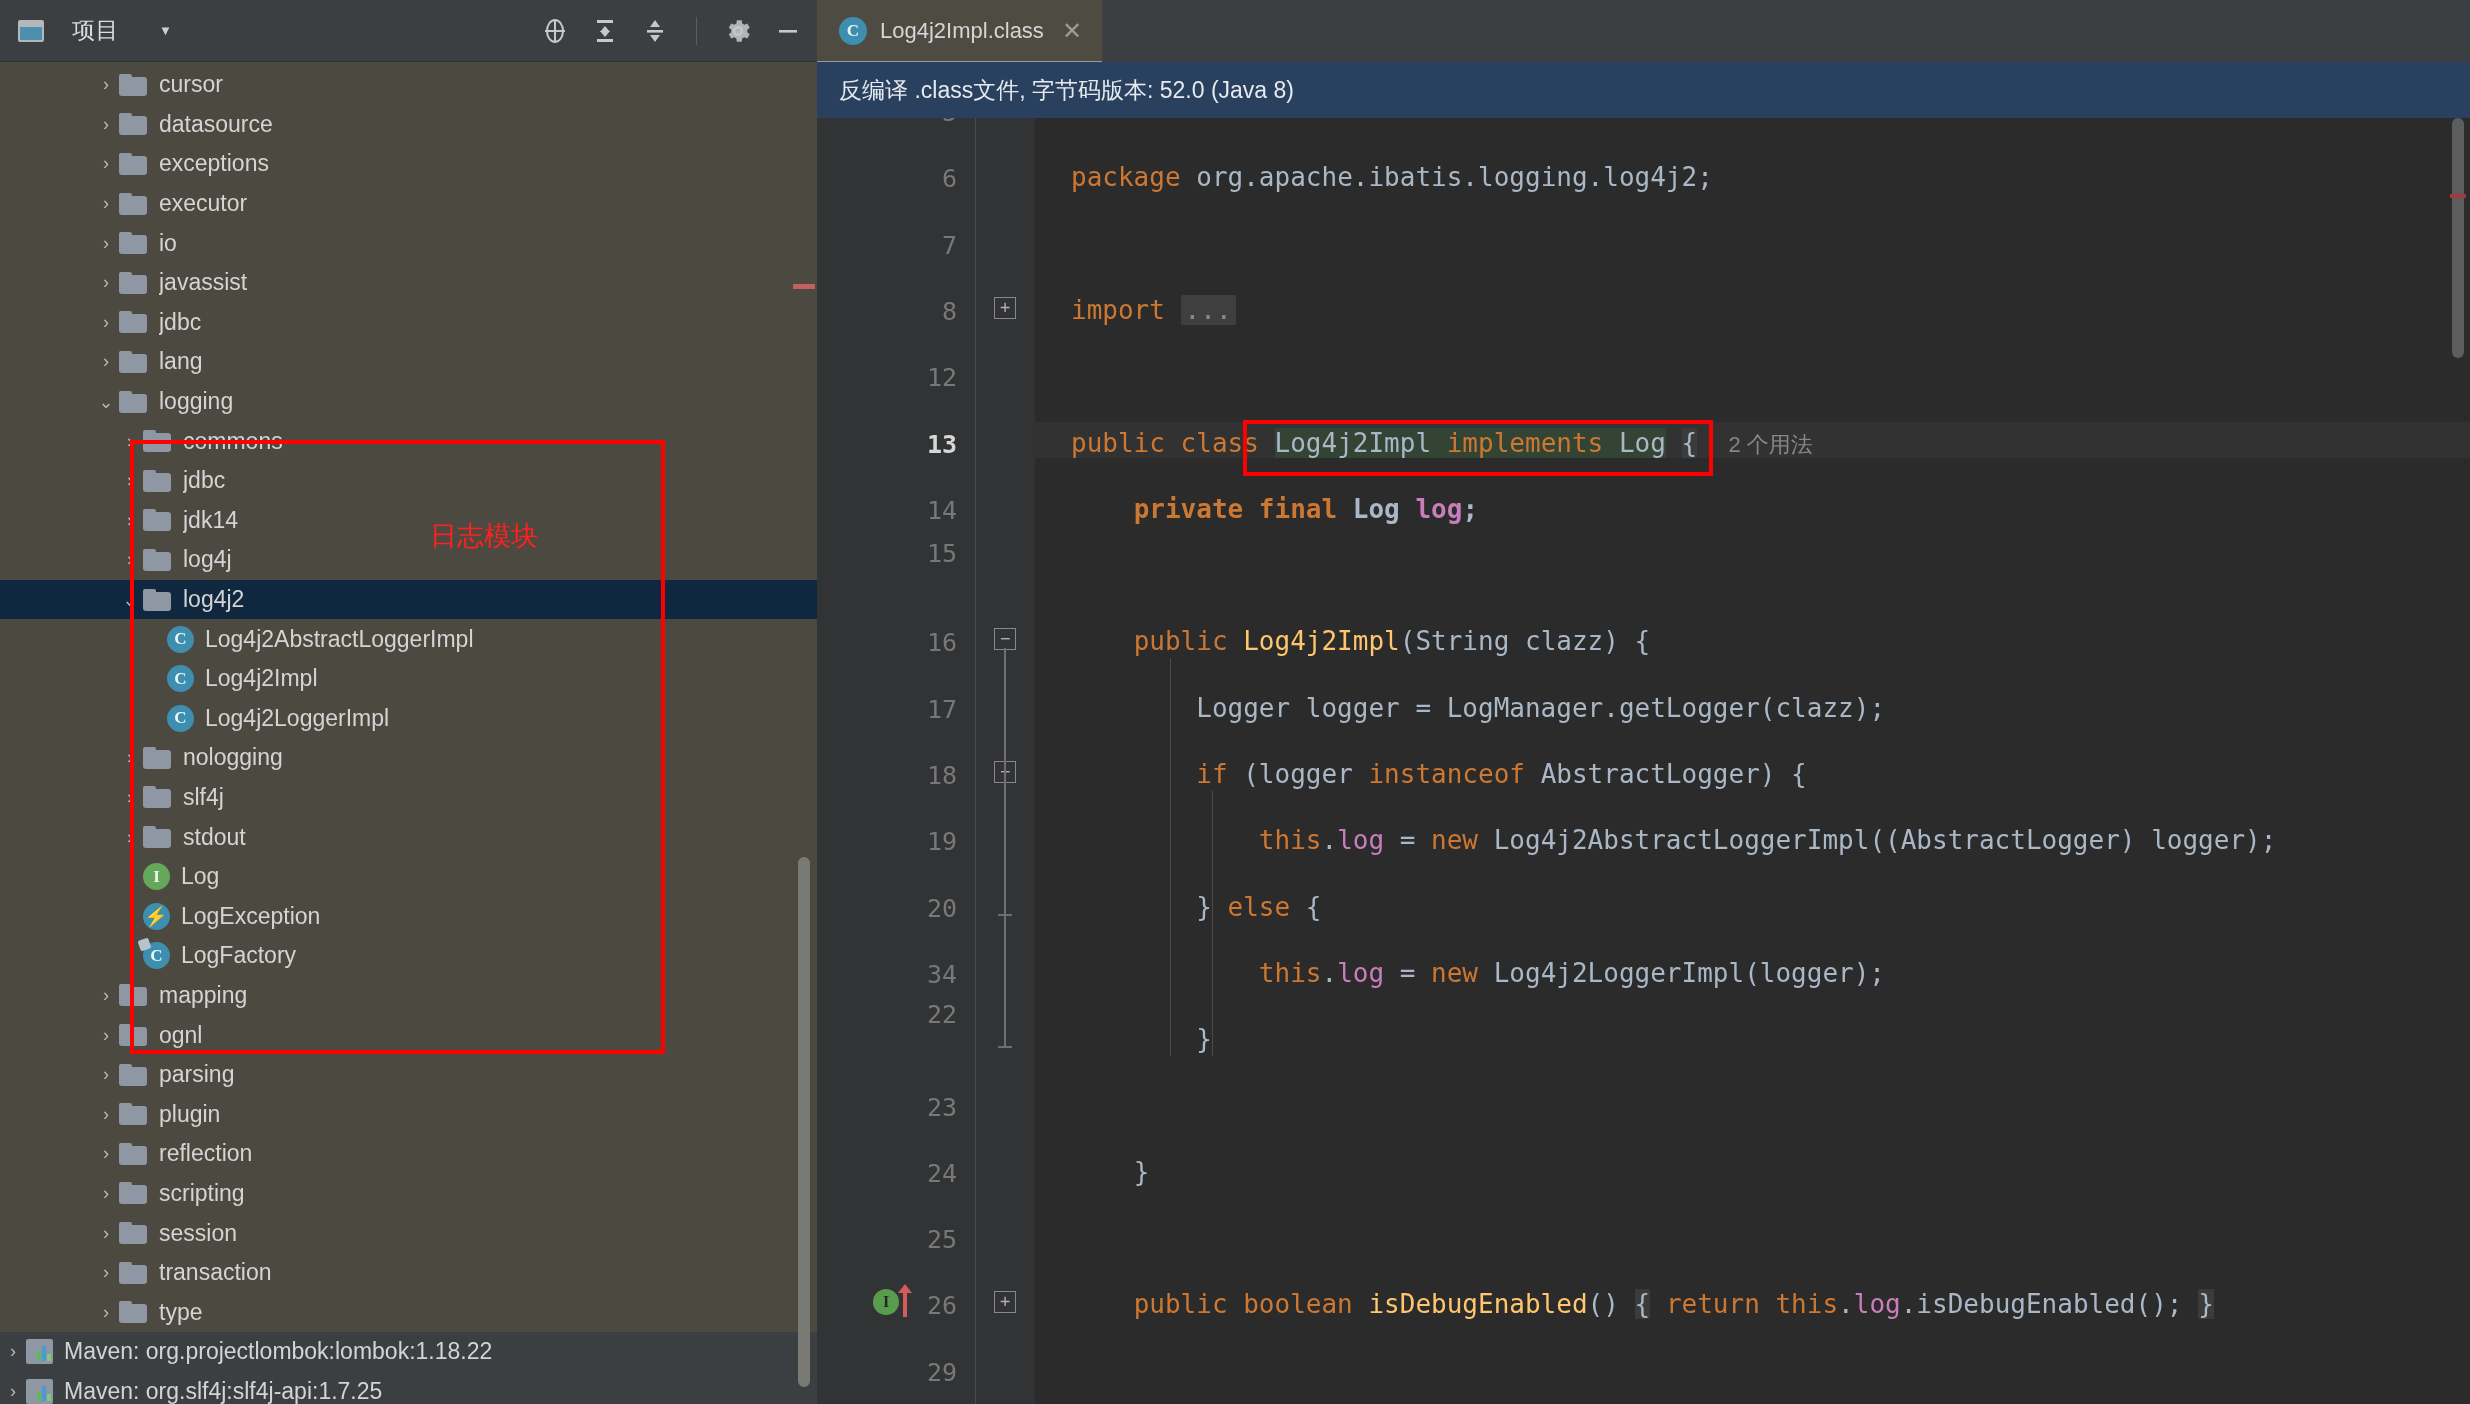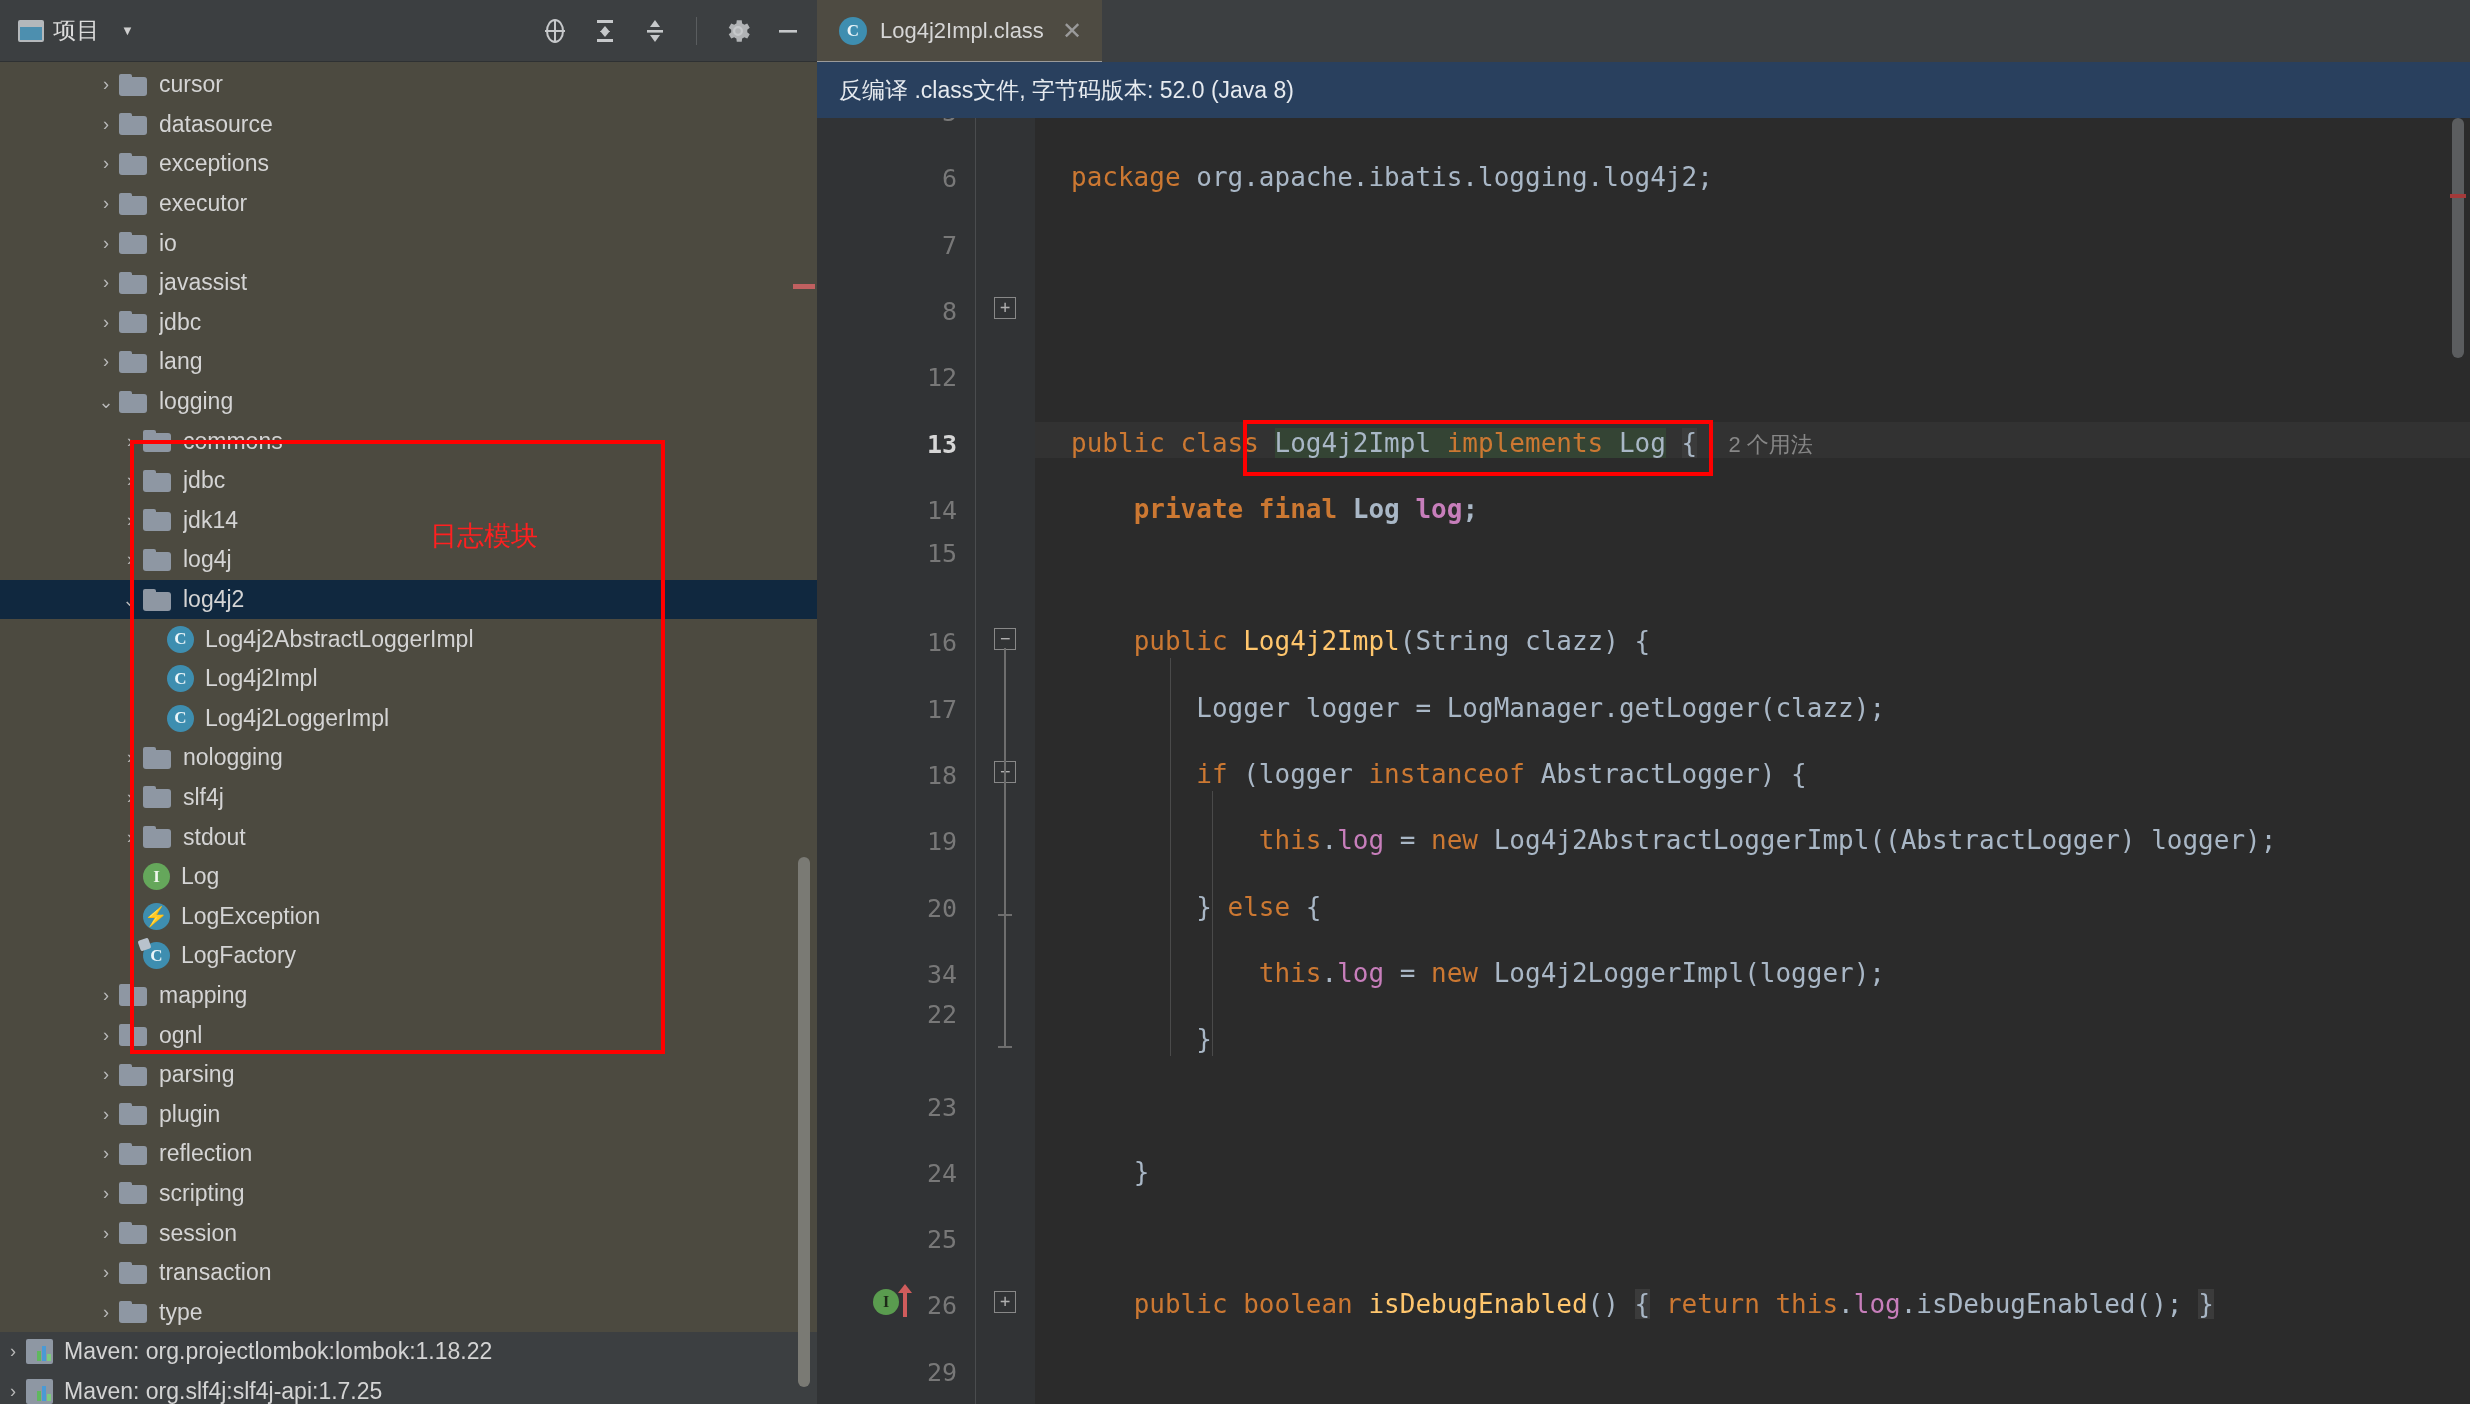--- a/index.html
+++ b/index.html
@@ -10,21 +10,21 @@
     overflow: hidden;
   }
   .app { position: relative; width: 2470px; height: 1404px; display: flex; flex-direction: column; }
 
   
   .topbar { height: 62px; display: flex; align-items: stretch; background: #3c3f41; flex: 0 0 62px; }
   .tool-window-header {
     width: 817px; flex: 0 0 817px; display: flex; align-items: center;
     padding: 0 14px 0 18px; background: #3c3f41; border-bottom: 1px solid #2e3133;
   }
-  .tw-title { display: flex; align-items: center; gap: 9px; }
+  .tw-title { display: flex; align-items: center; gap: 28px; }
   .tw-proj-icon {
     width: 26px; height: 22px; border: 2px solid #b4b8bb; border-radius: 2px;
     background: linear-gradient(to bottom, #b4b8bb 0 5px, #4d8faf 5px 100%);
     position: relative;
   }
   .tw-label { color: #dcdcdc; font-size: 23px; letter-spacing: .5px; }
   .tw-caret { margin-left: 12px; color: #cfcfcf; font-size: 13px; }
   .tw-actions { margin-left: auto; display: flex; align-items: center; gap: 20px; }
   .tw-ic { width: 30px; height: 30px; display: flex; align-items: center; justify-content: center; color: #c6c8ca; }
   .tw-sep { width: 1px; height: 28px; background: #5a5d5f; margin: 0 6px; }
@@ -460,20 +460,21 @@
             <div class="foldbar" style="top: 530.4px; height: 265.2px;"></div>
             <div class="foldend" style="top: 795.6px;"></div>
             <div class="foldbar" style="top: 663px; height: 265.2px;"></div>
             <div class="foldend" style="top: 928.2px;"></div>
           </div>
         <div class="code" id="code">
             <div class="caret-row" style="top: 303.5px;"></div>
             <div class="cline" style="top: -20px; padding-left: 36px;"></div>
             <div class="cline" style="top: 46.3px; padding-left: 36px;"><span class="kw">package</span> <span class="typ">org</span><span class="pnc">.</span><span class="typ">apache</span><span class="pnc">.</span><span class="typ">ibatis</span><span class="pnc">.</span><span class="typ">logging</span><span class="pnc">.</span><span class="typ">log4j2</span><span class="pnc">;</span></div>
             <div class="cline" style="top: 112.6px; padding-left: 36px;"></div>
+            <div class="cline" style="top: 178.9px; padding-left: 36px;"><span class="kw">import</span> <span class="dots">...</span></div>
             <div class="cline" style="top: 245.2px; padding-left: 36px;"></div>
             <div class="cline" style="top: 311.5px; padding-left: 36px;"><span class="kw">public</span> <span class="kw">class</span> <span class="sel-hl"><span class="typ">Log4j2Impl</span> <span class="kw">implements</span> <span class="typ">Log</span></span> <span class="brace-hl">{</span>  <span class="usage">2 个用法</span></div>
             <div class="cline" style="top: 377.8px; padding-left: 36px; font-weight: bold;">    <span class="kw">private</span> <span class="kw">final</span> <span class="typ">Log</span> <span class="fld">log</span><span class="pnc">;</span></div>
             <div class="cline" style="top: 444.1px; padding-left: 36px;"></div>
             <div class="cline" style="top: 510.4px; padding-left: 36px;">    <span class="kw">public</span> <span class="mth">Log4j2Impl</span><span class="pnc">(</span><span class="typ">String</span> clazz<span class="pnc">) {</span></div>
             <div class="cline" style="top: 576.7px; padding-left: 36px;">        <span class="typ">Logger</span> <span class="typ">logger</span> <span class="pnc">=</span> <span class="typ">LogManager</span><span class="pnc">.</span><span class="typ">getLogger</span><span class="pnc">(</span><span class="typ">clazz</span><span class="pnc">)</span><span class="pnc">;</span></div>
             <div class="cline" style="top: 643px; padding-left: 36px;">        <span class="kw">if</span> <span class="pnc">(</span><span class="typ">logger</span> <span class="kw">instanceof</span> <span class="typ">AbstractLogger</span><span class="pnc">)</span> <span class="pnc">{</span></div>
             <div class="cline" style="top: 709.3px; padding-left: 36px;">            <span class="kw">this</span>.<span class="fld">log</span> <span class="pnc">=</span> <span class="kw">new</span> <span class="typ">Log4j2AbstractLoggerImpl</span><span class="pnc">((</span><span class="typ">AbstractLogger</span><span class="pnc">)</span> logger<span class="pnc">);</span></div>
             <div class="cline" style="top: 775.6px; padding-left: 36px;">        <span class="pnc">}</span> <span class="kw">else</span> <span class="pnc">{</span></div>
             <div class="cline" style="top: 841.9px; padding-left: 36px;">            <span class="kw">this</span>.<span class="fld">log</span> <span class="pnc">=</span> <span class="kw">new</span> <span class="typ">Log4j2LoggerImpl</span><span class="pnc">(</span>logger<span class="pnc">);</span></div>

